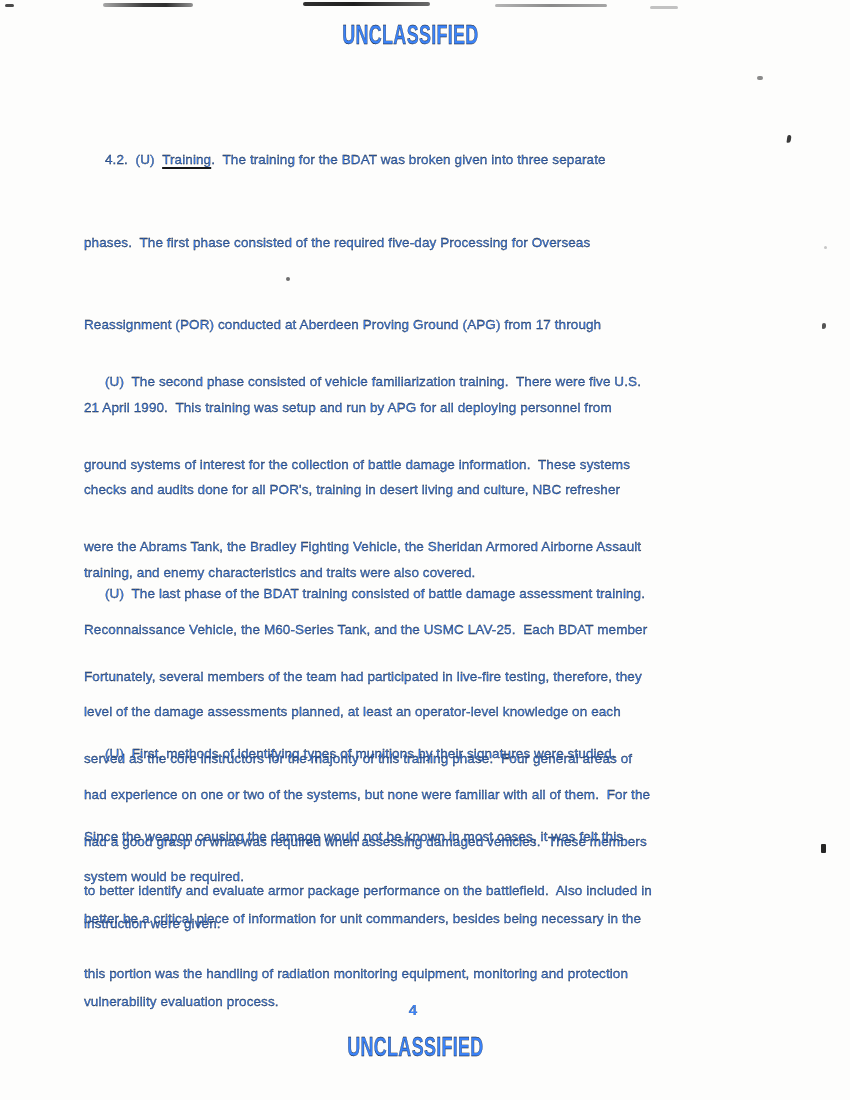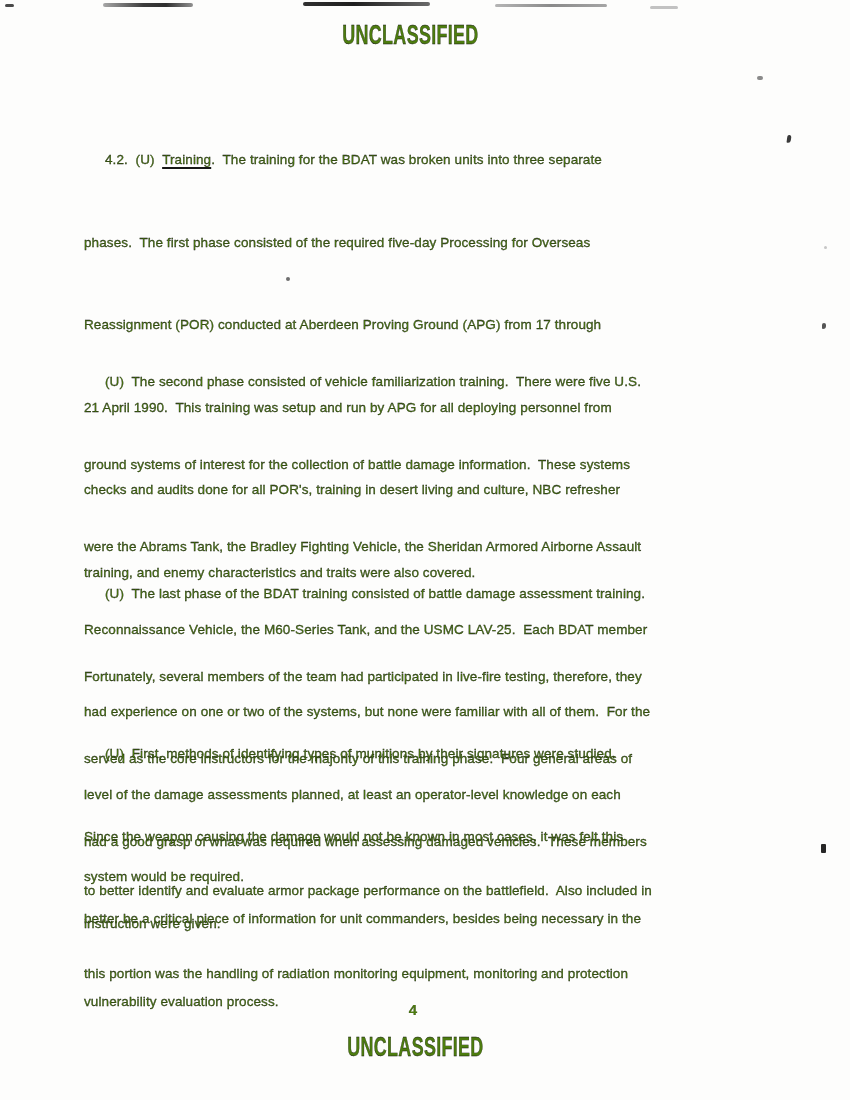--- a/index.html
+++ b/index.html
@@ -3,21 +3,21 @@
 <meta charset="utf-8">
 <style>
   html, body { margin: 0; padding: 0; background: #ffffff; }
   .page {
     position: relative;
     width: 850px;
     height: 1100px;
     background: #fdfdfc;
     overflow: hidden;
     font-family: "Liberation Sans", sans-serif;
-    color: #4d7c0f;
+    color: #3b82f6;
   }
   
   .banner {
     position: absolute;
     width: 850px;
     text-align: center;
   }
   .banner-text {
     display: inline-block;
     font-weight: bold;
@@ -96,35 +96,35 @@
   <div class="artifact speck-3"></div>
   <div class="artifact speck-4"></div>
   <div class="artifact speck-5"></div>
   <div class="artifact speck-6"></div>
 
   <div class="banner header">
     <span class="banner-text">UNCLASSIFIED</span>
   </div>
 
   <div class="para p1">
-    <div class="line first"><span>4.2.  (U)  </span><span class="u">Training</span><span>.  The training for the BDAT was broken units into three separate</span></div>
+    <div class="line first"><span>4.2.  (U)  </span><span class="u">Training</span><span>.  The training for the BDAT was broken given into three separate</span></div>
     <div class="line">phases.  The first phase consisted of the required five-day Processing for Overseas</div>
     <div class="line">Reassignment (POR) conducted at Aberdeen Proving Ground (APG) from 17 through</div>
     <div class="line">21 April 1990.  This training was setup and run by APG for all deploying personnel from</div>
     <div class="line">checks and audits done for all POR's, training in desert living and culture, NBC refresher</div>
     <div class="line">training, and enemy characteristics and traits were also covered.</div>
   </div>
 
   <div class="para p2">
     <div class="line first">(U)  The second phase consisted of vehicle familiarization training.  There were five U.S.</div>
     <div class="line">ground systems of interest for the collection of battle damage information.  These systems</div>
     <div class="line">were the Abrams Tank, the Bradley Fighting Vehicle, the Sheridan Armored Airborne Assault</div>
     <div class="line">Reconnaissance Vehicle, the M60-Series Tank, and the USMC LAV-25.  Each BDAT member</div>
+    <div class="line">level of the damage assessments planned, at least an operator-level knowledge on each</div>
     <div class="line">had experience on one or two of the systems, but none were familiar with all of them.  For the</div>
-    <div class="line">level of the damage assessments planned, at least an operator-level knowledge on each</div>
     <div class="line">system would be required.</div>
   </div>
 
   <div class="para p3">
     <div class="line first">(U)  The last phase of the BDAT training consisted of battle damage assessment training.</div>
     <div class="line">Fortunately, several members of the team had participated in live-fire testing, therefore, they</div>
     <div class="line">served as the core instructors for the majority of this training phase.  Four general areas of</div>
     <div class="line">had a good grasp of what was required when assessing damaged vehicles.  These members</div>
     <div class="line">instruction were given.</div>
   </div>

